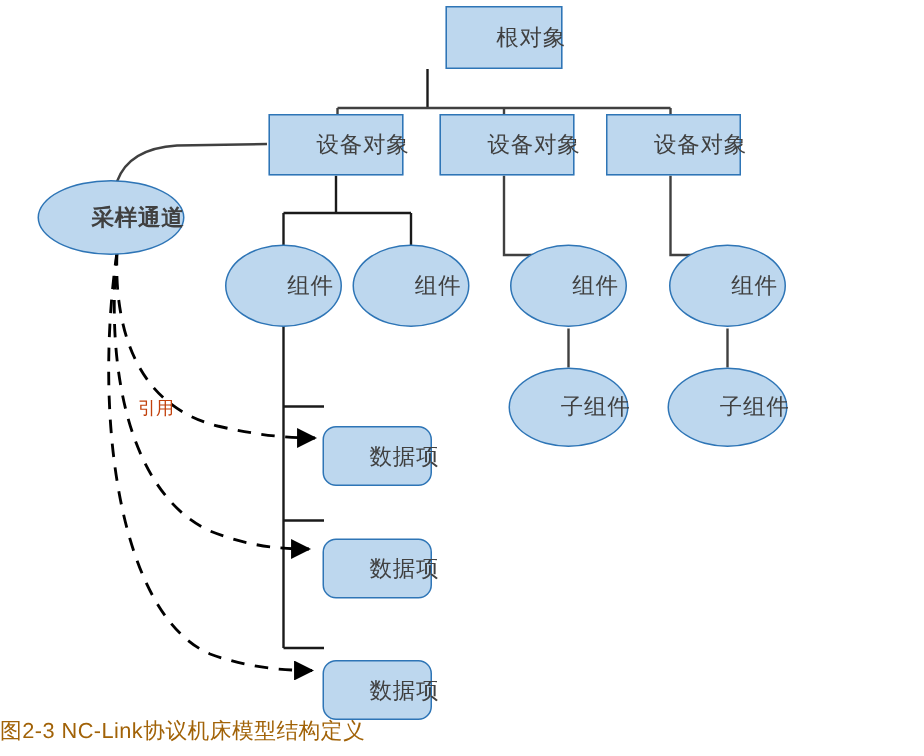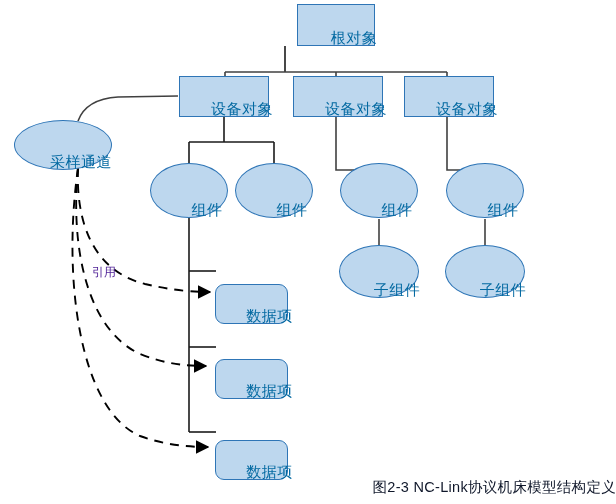--- a/index.html
+++ b/index.html
@@ -20,24 +20,24 @@
   #edges {
     position: absolute;
     left: 0;
     top: 0;
     width: 616px;
     height: 504px;
   }
   .node {
     position: absolute;
     display: flex;
-    align-items: flex-end;
+    align-items: center;
     justify-content: center;
     box-sizing: border-box;
-    color: #0369a1;
+    color: #404040;
     font-size: 15px;
     line-height: 1;
     letter-spacing: 0.5px;
     white-space: nowrap;
     padding-left: 36px;
   }
   .node.rect {
     background: #bdd7ee;
     border: 1.6px solid #2e75b6;
   }
@@ -48,31 +48,31 @@
     margin-top: 32px;
   }
   .node.ellipse {
     background: #bdd7ee;
     border: 1.6px solid #2e75b6;
     border-radius: 50%;
   }
   .edge-label {
     position: absolute;
     font-size: 12px;
-    color: #4c1d95;
+    color: #c2410c;
     white-space: nowrap;
   }
   #caption {
     position: absolute;
     left: 0;
     top: 478px;
     width: 616px;
-    text-align: right;
+    text-align: left;
     font-size: 14.5px;
-    color: #0f172a;
+    color: #a16207;
     letter-spacing: 0.3px;
   }
 </style>
 </head>
 <body>
 
 <div id="canvas">
 
   <svg id="edges" viewBox="0 0 616 504" xmlns="http://www.w3.org/2000/svg">
 
@@ -130,21 +130,21 @@
   <div class="node rect" style="left:179px; top:76px; width:90px; height:41px;">
     <span>设备对象</span>
   </div>
   <div class="node rect" style="left:293px; top:76px; width:90px; height:41px;">
     <span>设备对象</span>
   </div>
   <div class="node rect" style="left:404px; top:76px; width:90px; height:41px;">
     <span>设备对象</span>
   </div>
 
-  <div class="node ellipse" style="left:14px; top:120px; width:98px; height:50px;">
+  <div class="node ellipse" style="left:25px; top:120px; width:98px; height:50px;font-weight:bold;">
     <span>采样通道</span>
   </div>
 
   <div class="node ellipse" style="left:150px; top:163px; width:78px; height:55px;">
     <span>组件</span>
   </div>
   <div class="node ellipse" style="left:235px; top:163px; width:78px; height:55px;">
     <span>组件</span>
   </div>
   <div class="node ellipse" style="left:340px; top:163px; width:78px; height:55px;">

